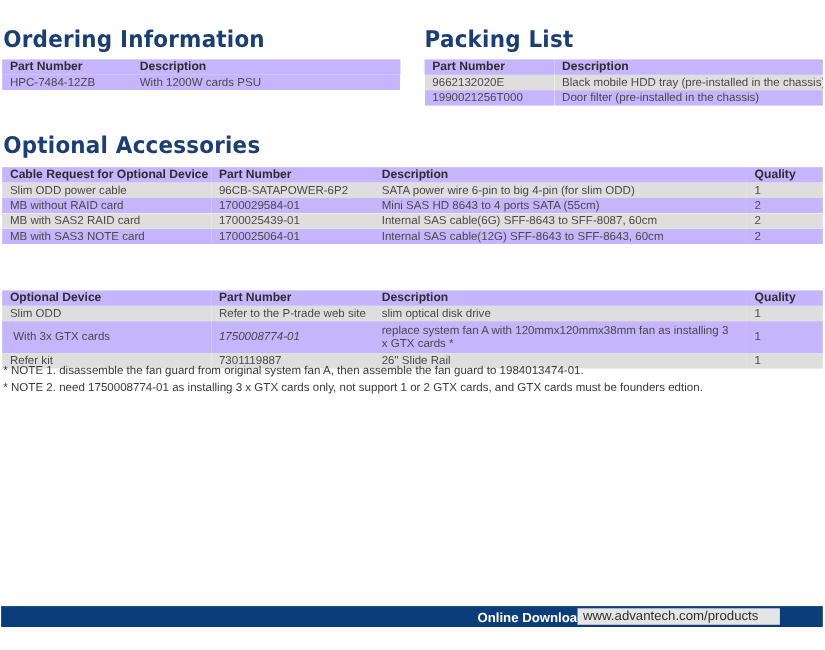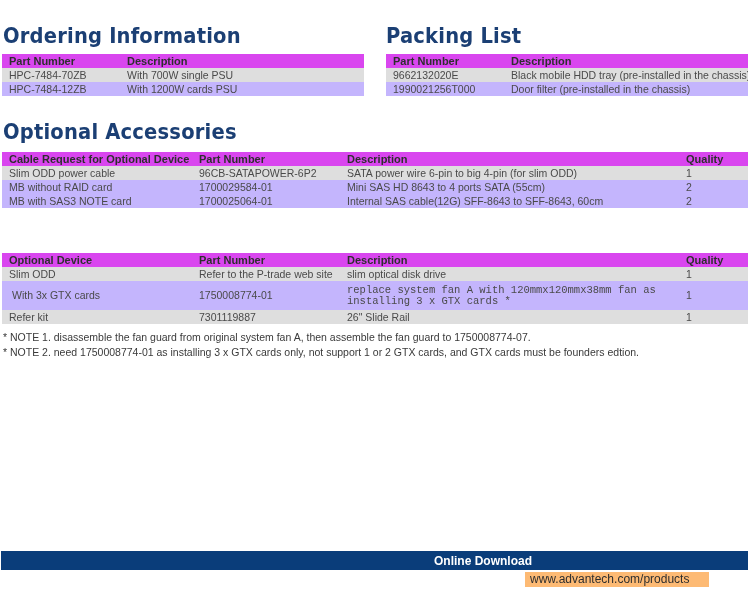--- a/index.html
+++ b/index.html
@@ -23,38 +23,38 @@
     border-collapse: collapse;
     table-layout: fixed;
     font-family: "Liberation Sans", sans-serif;
     font-size: 10.5px;
     color: #4a4a4a;
   }
   table.spec th {
     text-align: left;
     font-weight: bold;
     color: #2e2e2e;
-    background: #d946ef;
+    background: #c4b5fd;
     height: 14px;
     padding: 0 0 0 7px;
     font-size: 11px;
     white-space: nowrap;
     vertical-align: middle;
   }
   table.spec td {
     padding: 0 0 0 7px;
     height: 14px;
     line-height: 11px;
     vertical-align: middle;
     white-space: nowrap;
     overflow: hidden;
   }
   table.spec tr.odd td { background: #dedede; }
   table.spec tr.even td { background: #c4b5fd; }
-  table.spec td.wrap { white-space: normal; font-family: Liberation Mono, monospace; }
+  table.spec td.wrap { white-space: normal; }
 
   .notes {
     position: absolute;
     left: 3px;
     top: 330px;
     font-size: 10.5px;
     line-height: 14.5px;
     color: #3a3a3a;
     white-space: nowrap;
   }
@@ -72,24 +72,24 @@
     left: 434px;
     top: 554px;
     font-weight: bold;
     color: #ffffff;
     font-size: 12px;
     white-space: nowrap;
   }
   .footer-url {
     position: absolute;
     left: 525px;
-    top: 572px;
+    top: 553px;
     width: 184px;
     height: 15px;
-    background: #fdba74;
+    background: #e5e5e5;
     color: #2e2e2e;
     font-size: 12px;
     line-height: 15px;
     padding-left: 5px;
     white-space: nowrap;
   }
 </style>
 </head>
 <body>
 
@@ -97,24 +97,20 @@
 <table class="spec" style="left:2px; top:54px; width:362px;">
   <colgroup>
       <col style="width:118px">
       <col style="width:244px">
     </colgroup>
   <tbody>
       <tr>
     <th>Part Number</th>
     <th>Description</th>
   </tr>
-  <tr class="odd">
-    <td>HPC-7484-70ZB</td>
-    <td>With 700W single PSU</td>
-  </tr>
   <tr class="even">
     <td>HPC-7484-12ZB</td>
     <td>With 1200W cards PSU</td>
   </tr>
 </tbody>
   </table>
 
 <div class="section-title" style="left:386px; top:24px;">Packing List</div>
 <table class="spec" style="left:386px; top:54px; width:362px;">
   <colgroup>
@@ -158,30 +154,36 @@
     <td>96CB-SATAPOWER-6P2</td>
     <td>SATA power wire 6-pin to big 4-pin (for slim ODD)</td>
     <td>1</td>
   </tr>
   <tr class="even">
     <td>MB without RAID card</td>
     <td>1700029584-01</td>
     <td>Mini SAS HD 8643 to 4 ports SATA (55cm)</td>
     <td>2</td>
   </tr>
+  <tr class="odd">
+    <td>MB with SAS2 RAID card</td>
+    <td>1700025439-01</td>
+    <td>Internal SAS cable(6G) SFF-8643 to SFF-8087, 60cm</td>
+    <td>2</td>
+  </tr>
   <tr class="even">
     <td>MB with SAS3 NOTE card</td>
     <td>1700025064-01</td>
     <td>Internal SAS cable(12G) SFF-8643 to SFF-8643, 60cm</td>
     <td>2</td>
   </tr>
 </tbody>
   </table>
 
-<table class="spec" style="left:2px; top:253px; width:746px;">
+<table class="spec" style="left:2px; top:264px; width:746px;">
   <colgroup>
       <col style="width:190px">
       <col style="width:148px">
       <col style="width:339px">
       <col style="width:69px">
     </colgroup>
   <tbody>
       <tr>
     <th>Optional Device</th>
     <th>Part Number</th>
@@ -189,33 +191,33 @@
     <th>Quality</th>
   </tr>
   <tr class="odd">
     <td>Slim ODD</td>
     <td>Refer to the P-trade web site</td>
     <td>slim optical disk drive</td>
     <td>1</td>
   </tr>
   <tr class="even" style="height:29px;">
     <td style="height:29px;padding-left:10px;">With 3x GTX cards</td>
-    <td style="height:29px;">1750008774-01</td>
+    <td style="height:29px;font-style:italic;">1750008774-01</td>
     <td class="wrap" style="height:29px; padding-right:12px;">replace system fan A with 120mmx120mmx38mm fan as installing 3 x GTX cards *</td>
     <td style="height:29px;">1</td>
   </tr>
   <tr class="odd">
     <td>Refer kit</td>
     <td>7301119887</td>
     <td>26" Slide Rail</td>
     <td>1</td>
   </tr>
 </tbody>
   </table>
 
 <div class="notes">
-  <div>* NOTE 1. disassemble the fan guard from  original system fan A, then assemble the fan guard to 1750008774-07.</div>
+  <div>* NOTE 1. disassemble the fan guard from  original system fan A, then assemble the fan guard to 1984013474-01.</div>
   <div>* NOTE 2. need 1750008774-01 as installing 3 x GTX cards only, not support 1 or 2 GTX cards, and GTX cards must be founders edtion.</div>
 </div>
 
 <div class="footer-bar"></div>
 <div class="footer-label">Online Download</div>
 <div class="footer-url">www.advantech.com/products</div>
 
 </body></html>

